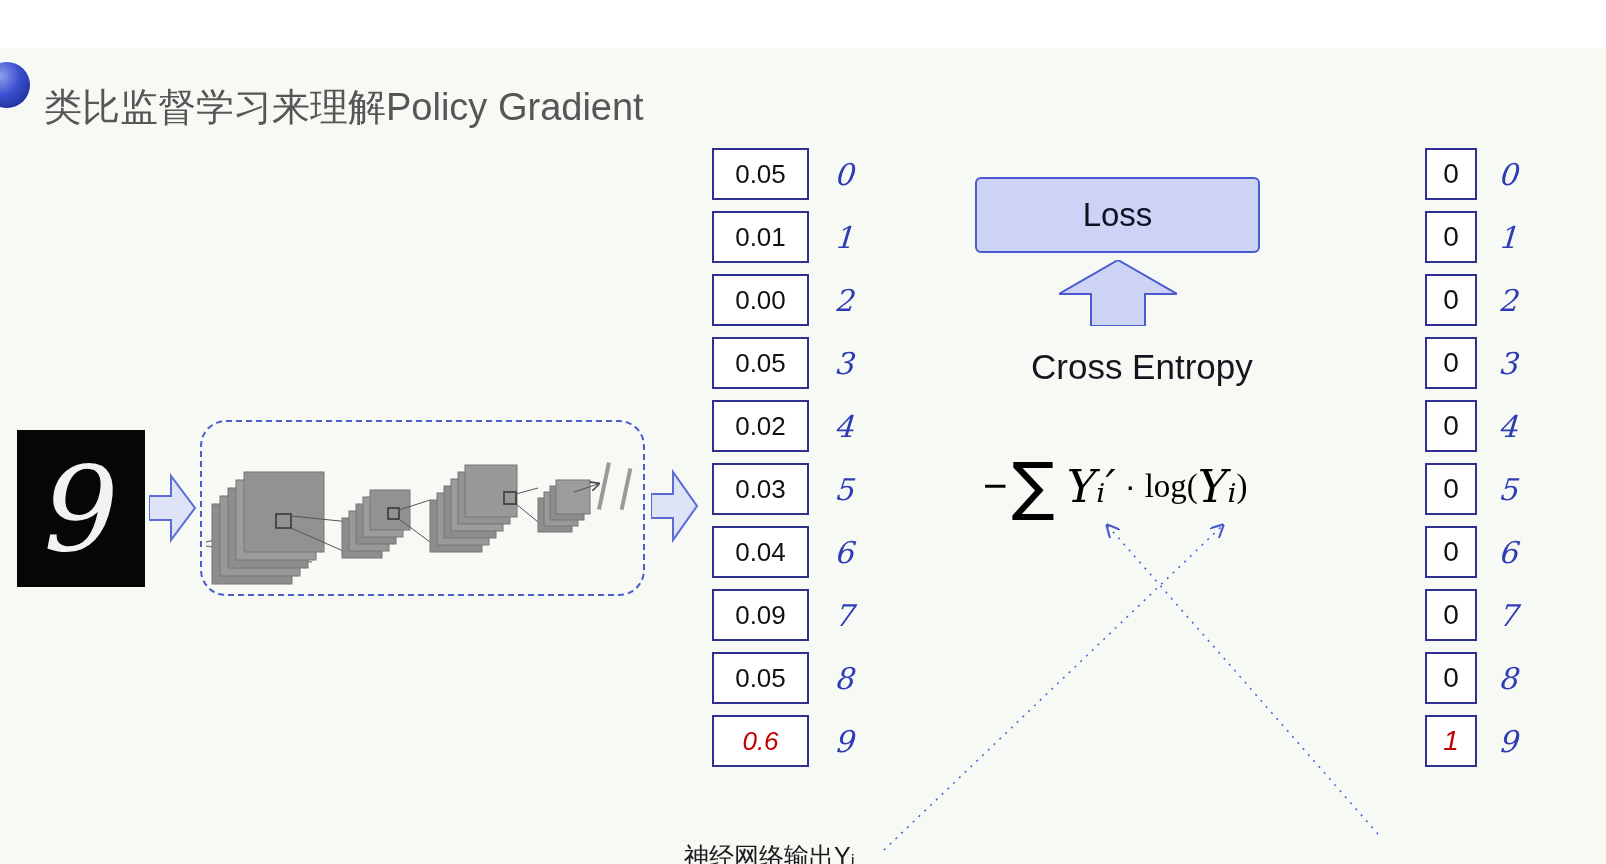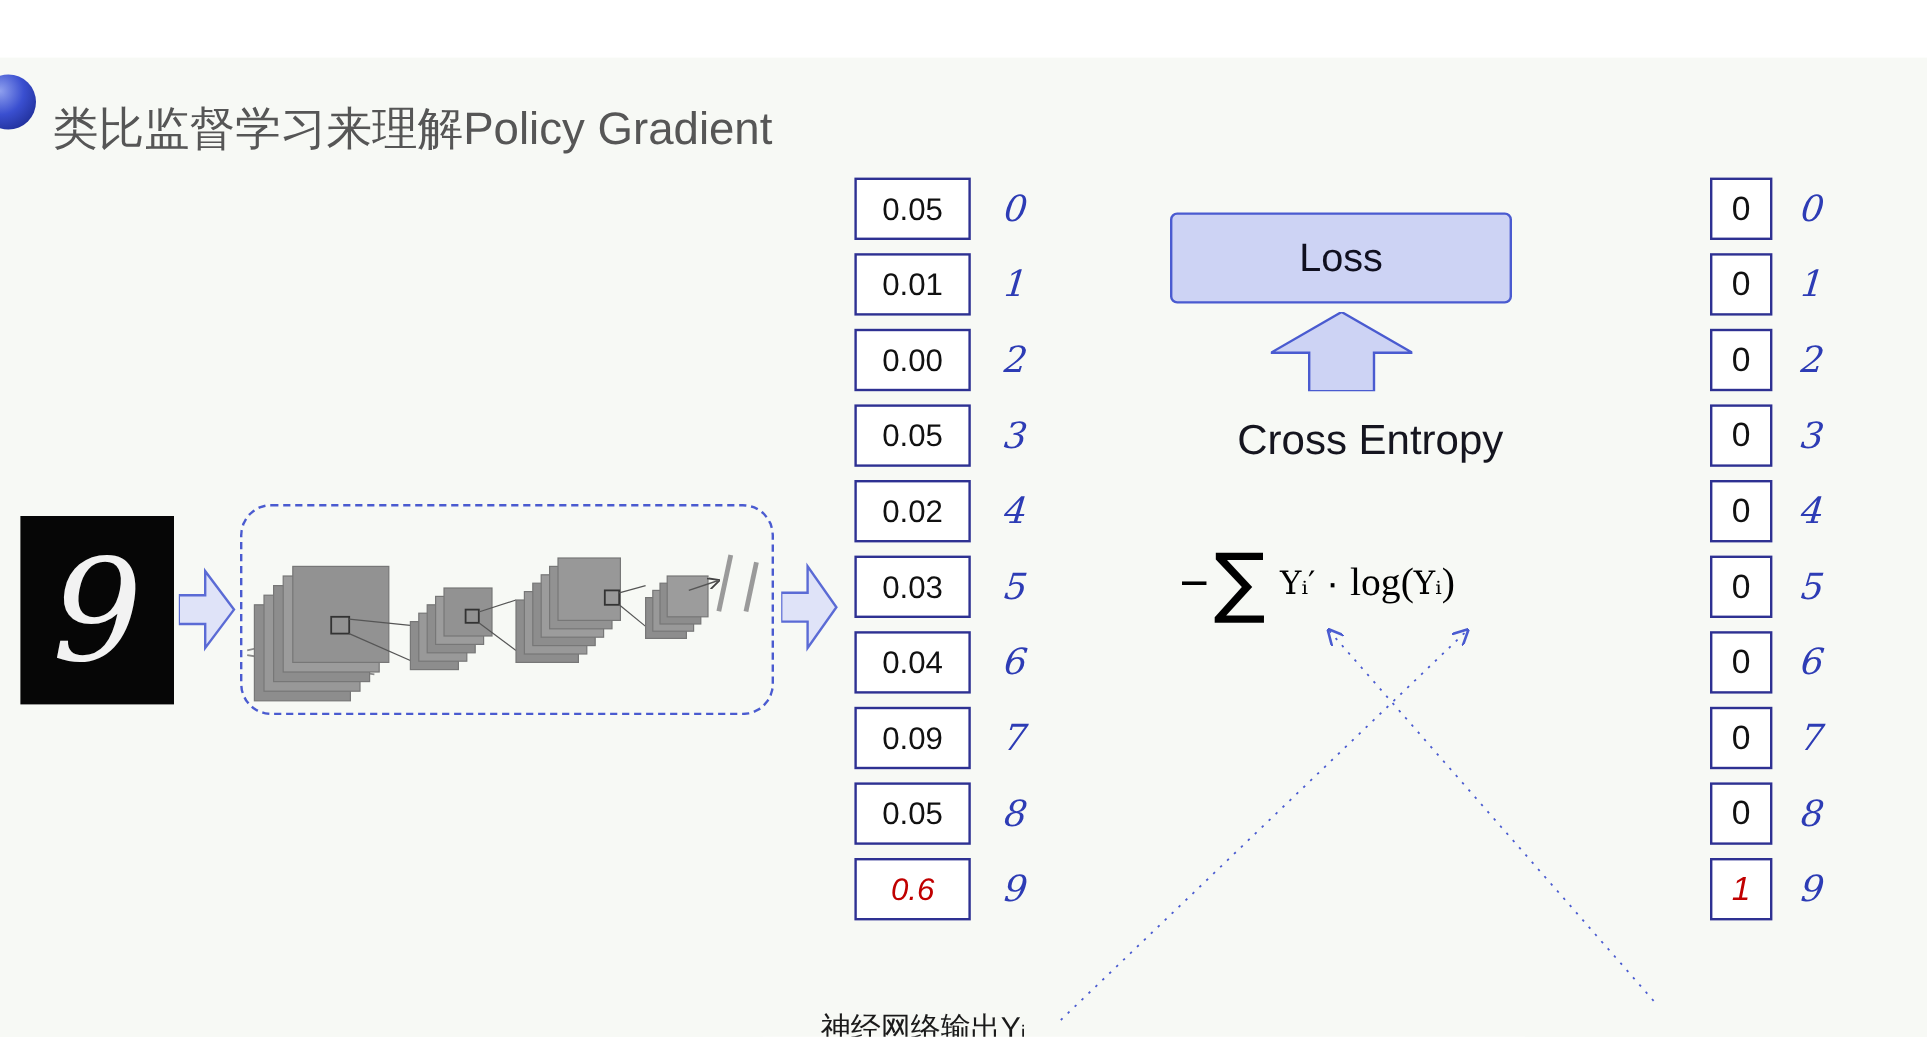--- a/index.html
+++ b/index.html
@@ -42,21 +42,21 @@
 
   .loss-box{position:absolute;left:975px;top:129px;width:285px;height:76px;
     background:var(--loss-fill);border:2px solid var(--accent-blue);border-radius:6px;
     display:flex;align-items:center;justify-content:center;font-size:33px;color:#101020;}
   .up-arrow{position:absolute;left:1059px;top:212px;}
   .cross-entropy{position:absolute;left:1031px;top:299px;font-size:35px;color:#15151f;}
 
   .formula{position:absolute;left:983px;top:402px;height:72px;display:flex;align-items:center;color:#000;}
   .f-neg{font-size:42px;margin-right:4px;}
   .f-sigma{font-size:64px;line-height:1;margin-right:12px;font-family:"DejaVu Sans",sans-serif;}
-  .f-term{font-family:"DejaVu Serif",serif;font-size:27px;}
+  .f-term{font-family:"DejaVu Serif",serif;font-style:italic;font-size:45px;}
   .f-dot{font-size:33px;margin:0 9px;}
   .f-log{font-family:Liberation Serif, serif;font-size:33px;}
 
   .caption{position:absolute;font-size:25px;color:#1a1a1a;}
   .caption-left{left:684px;top:792px;text-decoration:underline;}
   .caption-right{left:1283px;top:788px;}
 
   .overlay{position:absolute;left:0;top:0;pointer-events:none;}
   .bottom-bar{position:absolute;left:0;bottom:0;width:100%;height:11px;background:#000;}
 </style>

